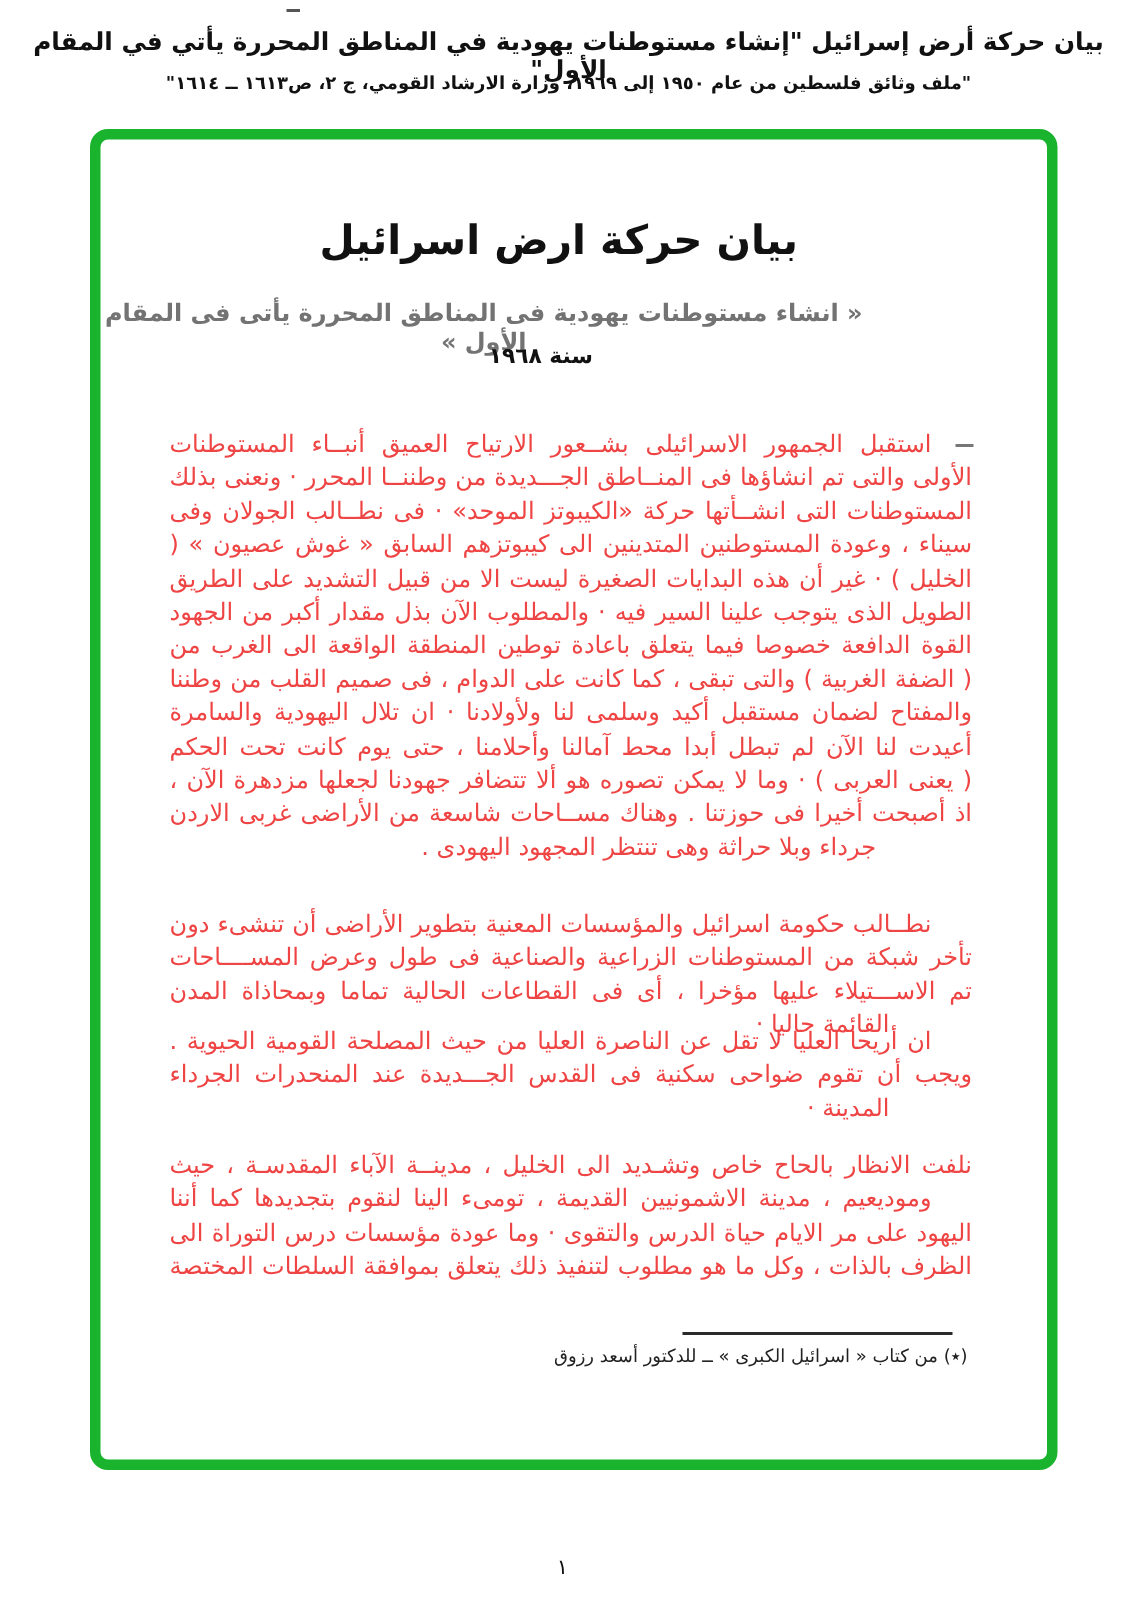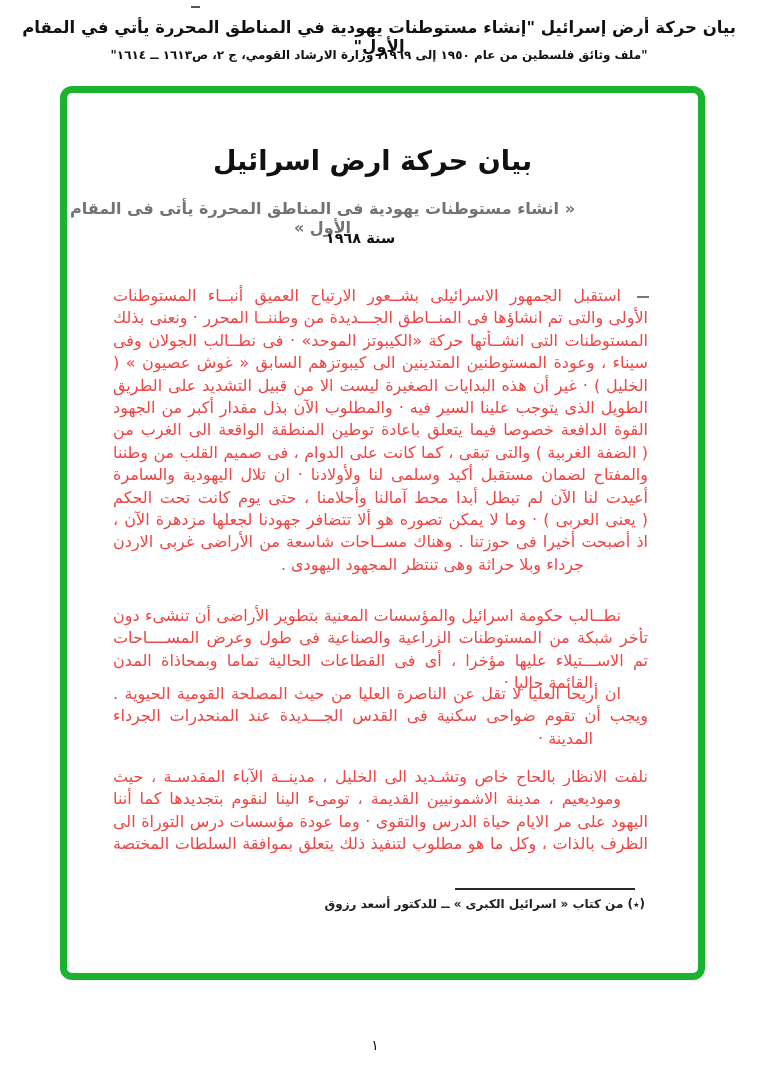--- a/index.html
+++ b/index.html
@@ -58,21 +58,21 @@
   }
   .line.first { padding-right:27px; }
   .line.end   { text-align:right; text-align-last:right; -moz-text-align-last:right; }
   .line.ind64 { padding-right:64px; }
   .line.ind55 { padding-right:55px; }
 
   
   .fn-divider { position:absolute; left:388px; top:795px; width:180px; height:2px; background:#2a2a2a; }
   .footnote {
     position:absolute; left:46px; top:804px; width:532px;
-    direction:rtl; text-align:right; font-size:12px; color:#222;font-weight:bold;
+    direction:rtl; text-align:right; font-size:12px; color:#222;
   }
 
   
   .pagenum {
     position:absolute; left:0; top:1037px; width:750px;
     text-align:center; font-size:14px; color:#111;
   }
 </style>
 </head>
 <body>

